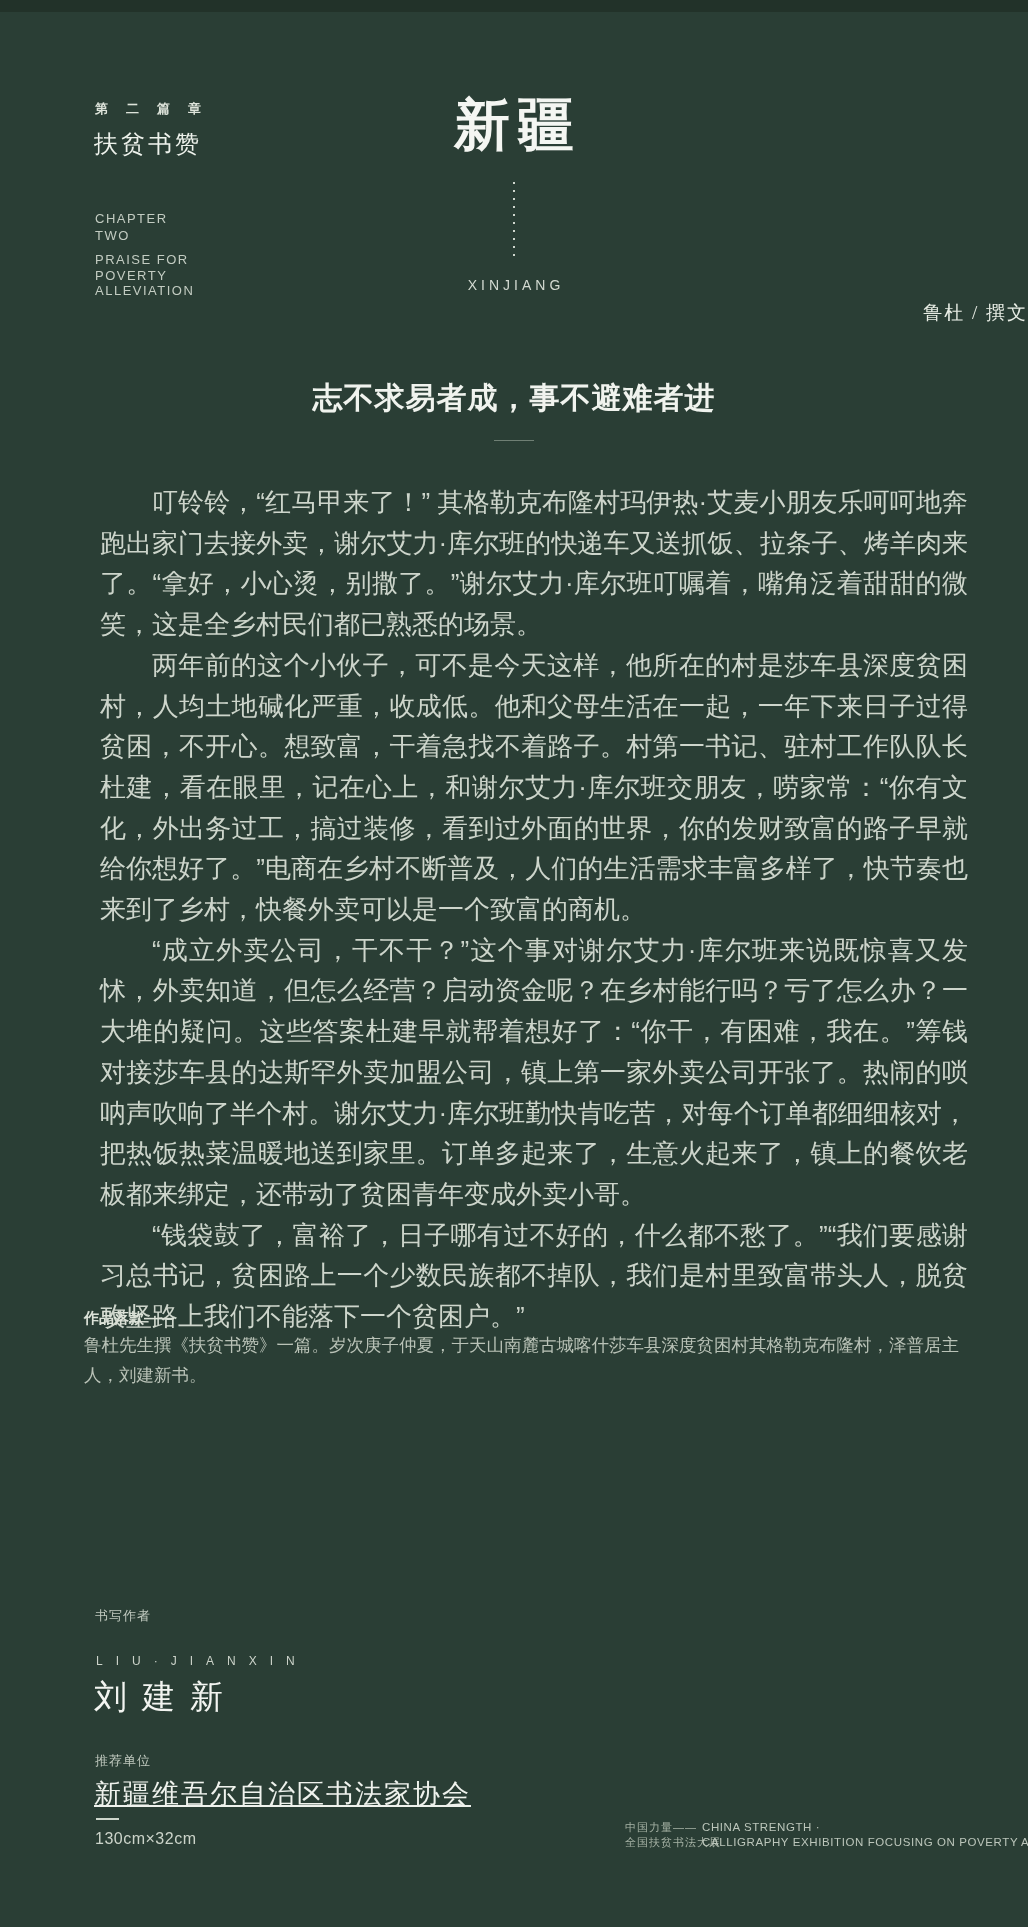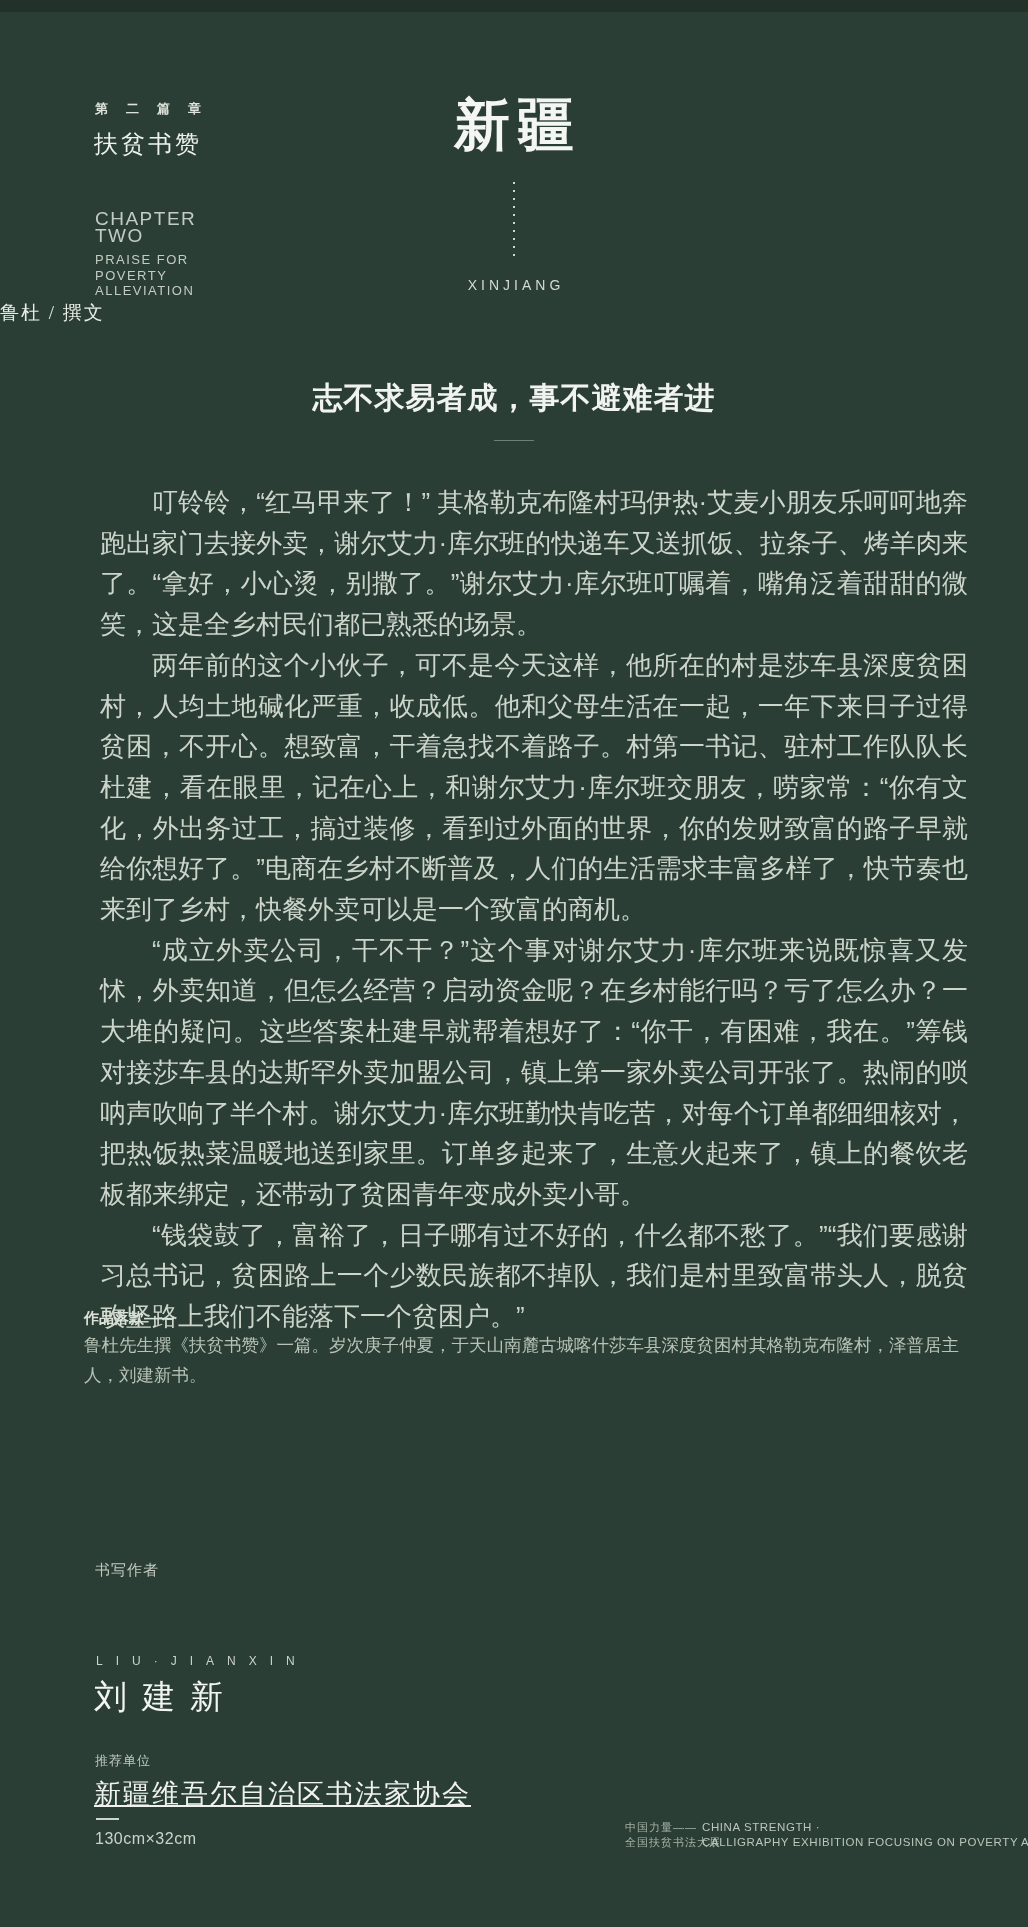--- a/index.html
+++ b/index.html
@@ -30,21 +30,21 @@
   }
   .chapter-title {
     left: 94px; top: 116px;
     font-family: "Liberation Serif", "DejaVu Serif", serif;
     font-size: 24px;
     letter-spacing: 3px;
     color: #eef2ec;
   }
   .chapter-en {
     left: 95px; top: 198px;
-    font-size: 19px;
+    font-size: 13px;
     line-height: 17px;
     letter-spacing: 1.5px;
     color: #c3ccc2;
   }
   .praise-en {
     left: 95px; top: 240px;
     font-size: 13px;
     line-height: 15.5px;
     letter-spacing: 1.5px;
     color: #c3ccc2;
@@ -71,21 +71,21 @@
   .region-en {
     left: 0; right: 0; top: 265px;
     text-align: center;
     font-size: 14px;
     letter-spacing: 4px;
     text-indent: 4px;
     color: #d3dad1;
   }
   .author-credit {
     left: 0; right: 0; top: 288px;
-    text-align: left;
+    text-align: right;
     font-family: "Liberation Serif", "DejaVu Serif", serif;
     font-size: 19px;
     letter-spacing: 2px;
     color: #e7ece4;
   }
 
   
   .headline {
     left: 0; right: 0; top: 366px;
     text-align: center;
@@ -126,22 +126,22 @@
   .colophon-text {
     left: 84px; top: 1318px;
     width: 900px;
     font-size: 17.5px;
     line-height: 30px;
     color: #b9c2b7;
   }
 
   
   .writer-label {
-    left: 95px; top: 1549px;
-    font-size: 15px;
+    left: 95px; top: 1595px;
+    font-size: 13px;
     letter-spacing: 1px;
     color: #c0c9bf;
   }
   .writer-en {
     left: 96px; top: 1642px;
     font-size: 12px;
     letter-spacing: 13px;
     color: #ccd3ca;
   }
   .writer-name {

